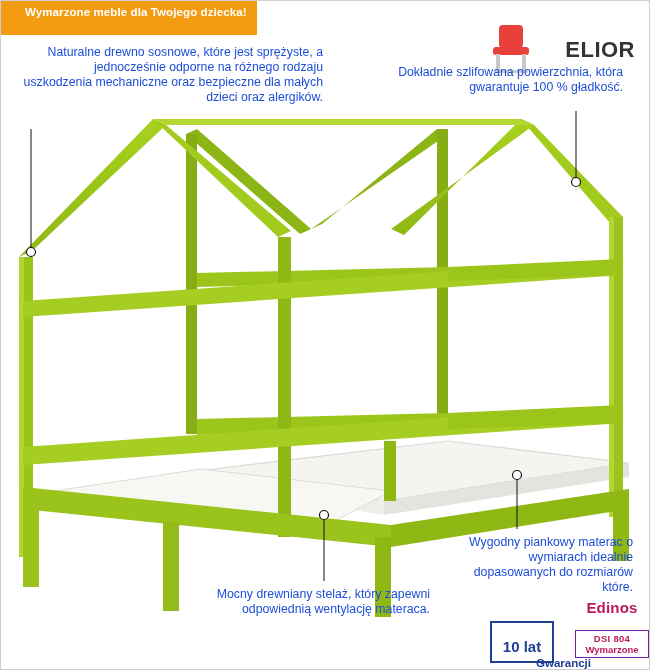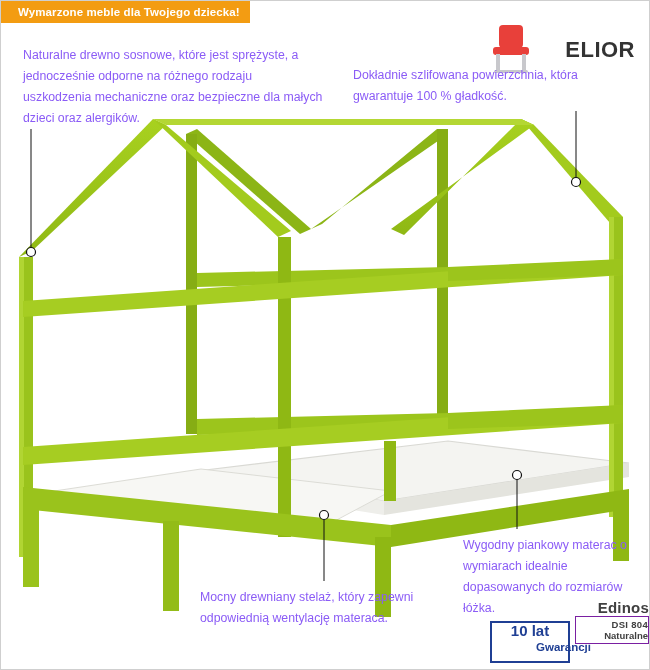--- a/index.html
+++ b/index.html
@@ -21,27 +21,27 @@
     border: 1px solid #cfcfcf;
     background: #ffffff;
     overflow: hidden;
   }
 
   
   #banner {
     position: absolute;
     left: 0;
     top: 0;
-    height: 22px;
+    height: 34px;
     background: #f39c12;
     color: #ffffff;
     font-size: 11.5px;
     font-weight: bold;
     line-height: 22px;
-    padding: 0 10px 0 17px;
+    padding: 0 10px 0 24px;
     white-space: nowrap;
     letter-spacing: 0.1px;
   }
 
   
   #logo {
     position: absolute;
     right: 14px;
     top: 22px;
     width: 170px;
@@ -72,65 +72,66 @@
     top: 0;
     width: 650px;
     height: 670px;
     pointer-events: none;
   }
 
   
   .note {
     position: absolute;
     font-size: 12.3px;
-    line-height: 21px;
-    color: #8b5cf6;
+    line-height: 15px;
+    color: #1d4ed8;
+    text-align: right;
   }
   #note-wood    { left: 22px;  top: 44px;  width: 300px; }
   #note-surface { left: 352px; top: 64px;  width: 270px; }
   #note-slats   { left: 199px; top: 586px; width: 230px; }
   #note-mattress{ left: 462px; top: 534px; width: 170px; }
 
   
   #badge-warranty {
     position: absolute;
     left: 489px;
     top: 620px;
-    width: 80px;
+    width: 64px;
     height: 42px;
     border: 2px solid #1f3f94;
     box-sizing: border-box;
     color: #1f3f94;
     text-align: center;
     font-weight: bold;
     line-height: 1.05;
-    padding-top: 0;
+    padding-top: 16px;
   }
   #badge-warranty .b1 { font-size: 15px; display: block; }
   #badge-warranty .b2 { font-size: 11.5px; display: block; margin-top: 2px; margin-left: 44px; }
 
   #badge-edinos {
     position: absolute;
     left: 566px;
     top: 597px;
     width: 74px;
     height: 65px;
-    color: #404040;
-    text-align: right;
+    color: #be185d;
+    text-align: center;
     padding-left: 8px;
   }
   #badge-edinos .e-name {
     font-size: 15px;
     font-weight: bold;
     letter-spacing: 0.2px;
     display: block;
     margin-top: 1px;
   }
   #badge-edinos .e-box {
-    margin-top: 0;
+    margin-top: 14px;
     border: 1.6px solid #7a1fa2;
     font-size: 9.5px;
     font-weight: bold;
     line-height: 11px;
     padding: 2px 0 2px;
   }
   #badge-edinos .e-box .e-dsi { letter-spacing: 0.3px; }
 
   .callout-line { pointer-events: none; }
 </style>
@@ -219,28 +220,28 @@
     <path d="M323,580 L323,518" stroke="#111" stroke-width="1" fill="none"></path>
     <circle cx="323" cy="514" r="4.5" fill="#fff" stroke="#111" stroke-width="1.2"></circle>
 
     <path d="M516,528 L516,478" stroke="#111" stroke-width="1" fill="none"></path>
     <circle cx="516" cy="474" r="4.5" fill="#fff" stroke="#111" stroke-width="1.2"></circle>
   </svg>
 
   <div class="note" id="note-wood">Naturalne drewno sosnowe, które jest sprężyste, a jednocześnie odporne na różnego rodzaju uszkodzenia mechaniczne oraz bezpieczne dla małych dzieci oraz alergików.</div>
   <div class="note" id="note-surface">Dokładnie szlifowana powierzchnia, która gwarantuje 100 % gładkość.</div>
   <div class="note" id="note-slats">Mocny drewniany stelaż, który zapewni odpowiednią wentylację materaca.</div>
-  <div class="note" id="note-mattress">Wygodny piankowy materac o wymiarach idealnie dopasowanych do rozmiarów łóżka.</div>
+  <div class="note" id="note-mattress">Wygodny piankowy materac o wymiarach idealnie dopasowanych do rozmiarów które.</div>
 
   <div id="badge-warranty">
     <span class="b1">10 lat</span>
     <span class="b2">Gwarancji</span>
   </div>
 
   <div id="badge-edinos">
     <span class="e-name">Edinos</span>
     <div class="e-box">
       <div class="e-dsi">DSI 804</div>
-      <div>Naturalne</div>
+      <div>Wymarzone</div>
     </div>
   </div>
 
 </div>
 
 </body></html>

